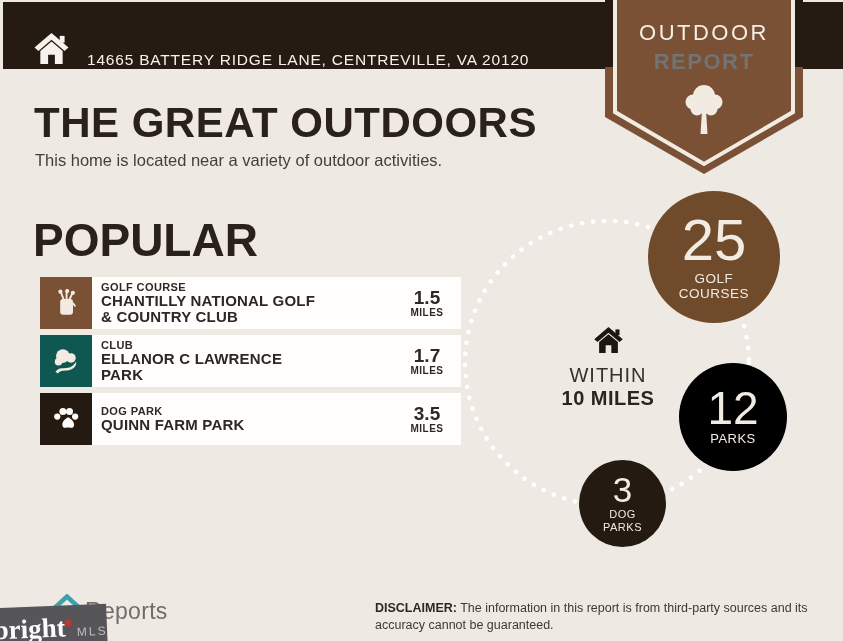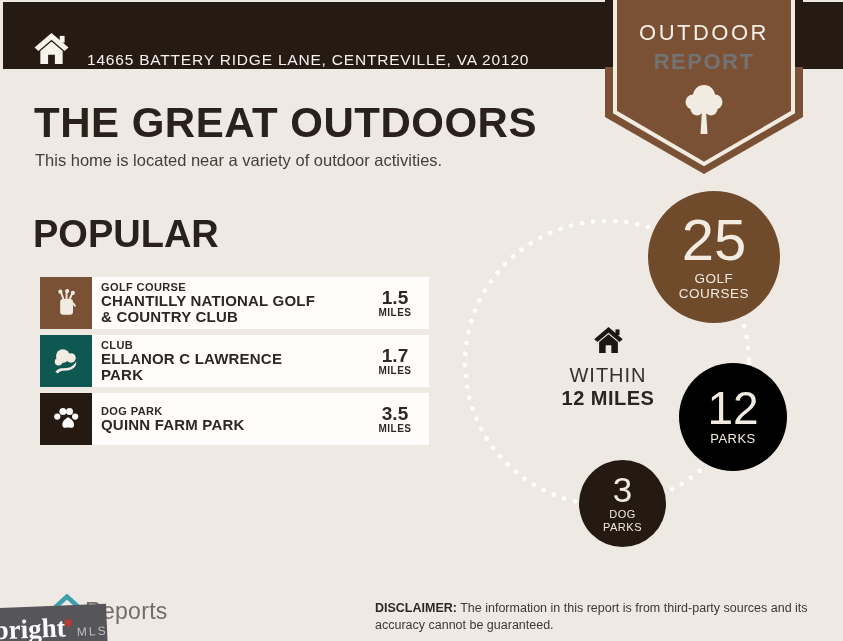--- a/index.html
+++ b/index.html
@@ -17,24 +17,24 @@
   .ribbon svg { position:absolute; left:0; top:0; }
   .ribbon .r-line1 { position:absolute; top:20px; width:100%; text-align:center; color:#f5eee6;
                      font-size:22px; font-weight:400; letter-spacing:2.5px; }
   .ribbon .r-line2 { position:absolute; top:49px; width:100%; text-align:center; color:#737373;
                      font-size:22px; font-weight:800; letter-spacing:1.5px; }
   .ribbon .r-tree { position:absolute; top:82px; left:76px; }
 
   
   .h1 { position:absolute; left:34px; top:99px; font-size:42px; font-weight:800; color:#2a211d; letter-spacing:0.5px;text-align:center; }
   .sub { position:absolute; left:35px; top:151px; font-size:16.5px; color:#453e39; }
-  .h2 { position:absolute; left:33px; top:213px; font-size:38px; font-weight:800; color:#2a211d; }
-
-  
-  .rows { position:absolute; left:40px; top:277px; width:389px; }
+  .h2 { position:absolute; left:33px; top:213px; font-size:46px; font-weight:800; color:#2a211d; }
+
+  
+  .rows { position:absolute; left:40px; top:277px; width:421px; }
   .row { display:flex; align-items:stretch; background:#fffefd; height:52px; margin-bottom:6px; }
   .row .ibox { width:52px; flex:none; display:flex; align-items:center; justify-content:center; }
   .ibox-golf { background:#7a5134; } .ibox-park { background:#0f5751; } .ibox-dog { background:#241a11; }
   .row .rtext { flex:1; display:flex; flex-direction:column; justify-content:center; padding-left:9px; }
   .row .cat  { font-size:11px; font-weight:700; letter-spacing:0.4px; color:#2e2723; }
   .row .name { font-size:15px; font-weight:800; color:#2e2723; line-height:1.08; width:222px; letter-spacing:0.2px; }
   .row .dist { width:62px; flex:none; display:flex; flex-direction:column; align-items:center; justify-content:center; padding-right:6px; }
   .row .dval { font-size:19px; font-weight:800; color:#2e2723; line-height:1; }
   .row .dunit{ font-size:10px; font-weight:700; letter-spacing:0.5px; color:#2e2723; }
 
@@ -181,21 +181,21 @@
 
   <div class="within">
     <span>
       <svg width="31" height="28" viewBox="0 0 38 34" fill="#1d1712">
         <path d="M19 1 L1.5 16 L5.5 19.5 L19 8 L32.5 19.5 L36.5 16 Z"></path>
         <rect x="27.5" y="4" width="5" height="7"></rect>
         <path d="M7.5 19.5 L19 9.8 L30.5 19.5 V33 H22.5 V23.5 H15.5 V33 H7.5 Z"></path>
       </svg>
     </span>
     <div class="w1">WITHIN</div>
-    <div class="w2">12 MILES</div>
+    <div class="w2">10 MILES</div>
   </div>
 
   <div class="bubble b-golf">
     <div class="num">25</div>
     <div class="lbl">
       <div>GOLF</div>
       <div>COURSES</div>
     </div>
   </div>
 

